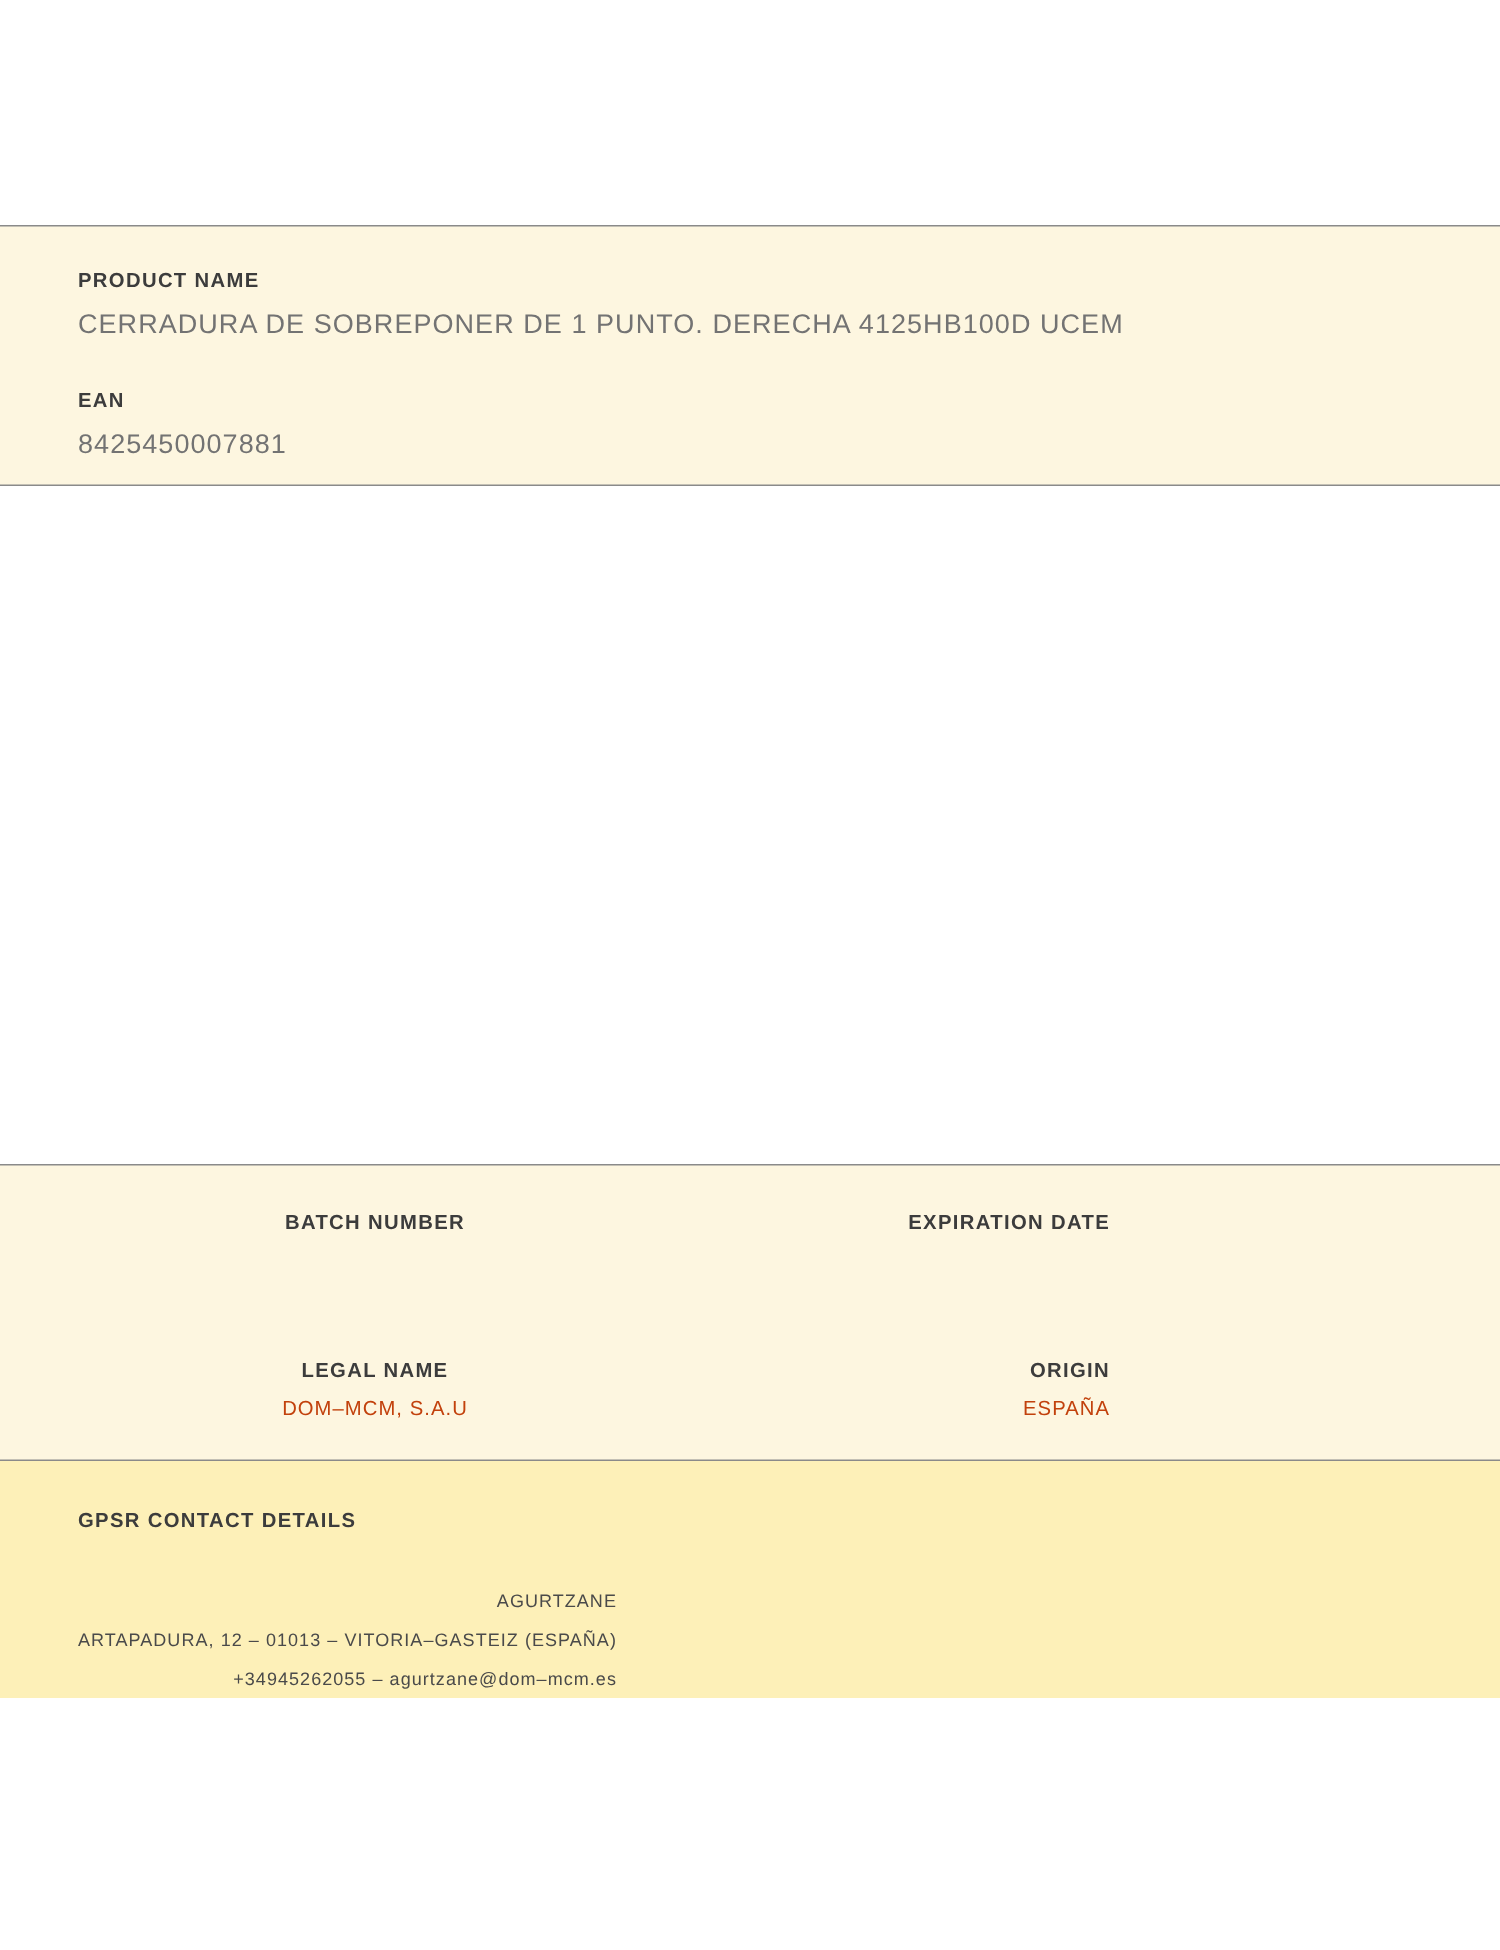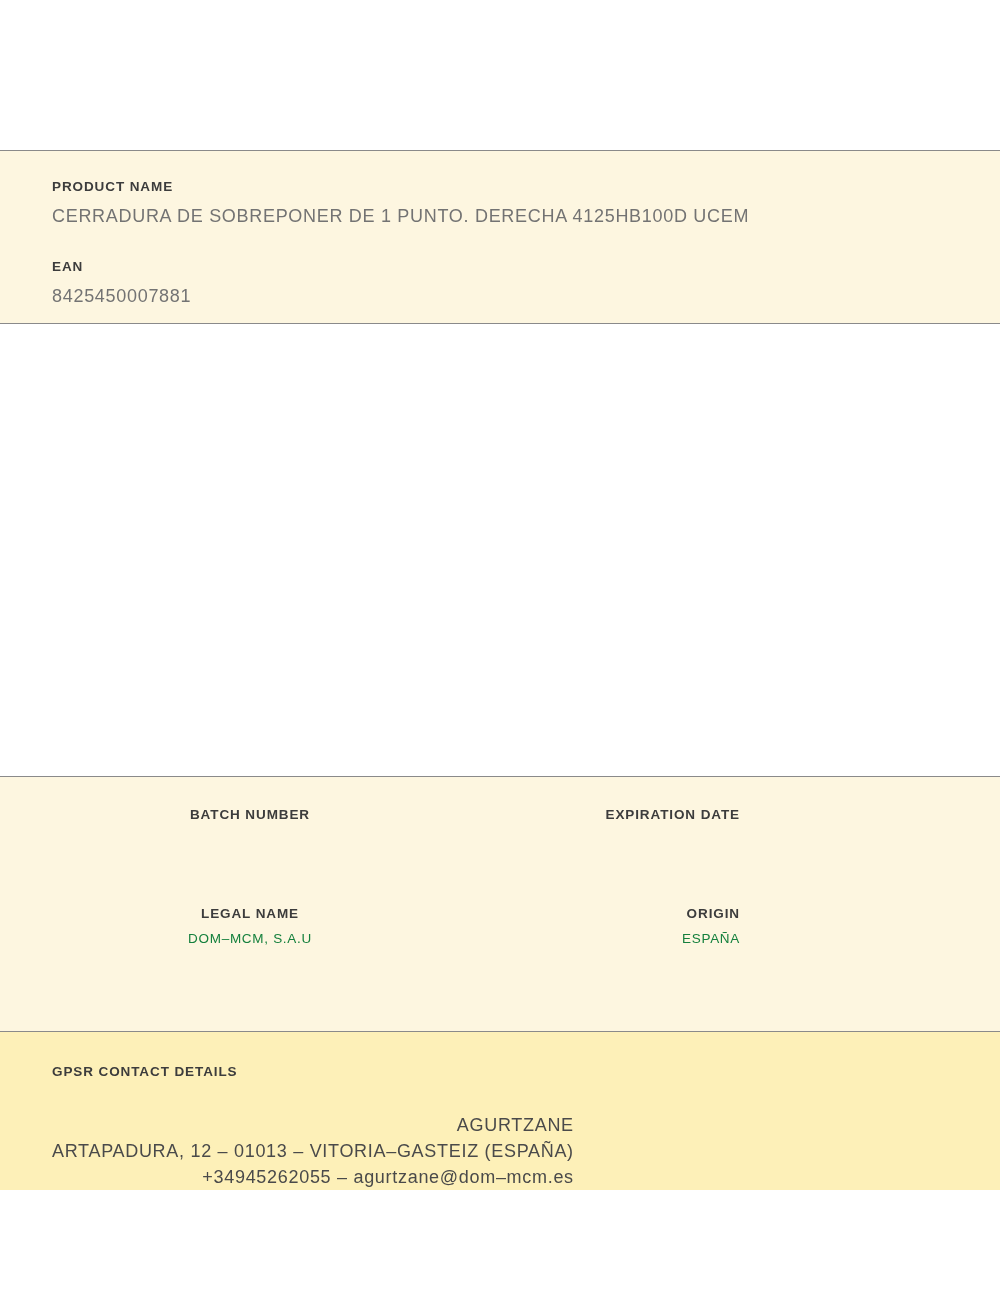--- a/index.html
+++ b/index.html
@@ -63,21 +63,21 @@
     background: #ffffff;
     height: 452px;
   }
 
   
   .batch-block {
     background: #fdf6e0;
     border-top: 1px solid #8a8a8a;
     border-bottom: 1px solid #8a8a8a;
     box-sizing: border-box;
-    height: 256px;
+    height: 198px;
     padding: 30px 0 0 0;
   }
 
   .two-col {
     display: flex;
     width: 100%;
   }
   .col {
     flex: 0 0 50%;
     box-sizing: border-box;
@@ -90,21 +90,21 @@
     font-size: 13.5px;
     font-weight: bold;
     letter-spacing: 0.9px;
     color: #3c3c3c;
     margin: 0 0 10px 0;
     white-space: nowrap;
   }
   .cell-value {
     font-size: 13.5px;
     letter-spacing: 0.7px;
-    color: #15803d;
+    color: #c2410c;
     margin: 0;
     min-height: 16px;
     white-space: nowrap;
   }
 
   .row-spacer { height: 58px; }
 
   
   .gpsr-block {
     background: #fdf0b8;
@@ -122,21 +122,21 @@
     font-weight: bold;
     letter-spacing: 0.9px;
     color: #3c3c3c;
     margin: 0;
     padding-top: 2px;
     white-space: nowrap;
   }
 
   .gpsr-lines {
     text-align: right;
-    font-size: 18px;
+    font-size: 12px;
     letter-spacing: 0.7px;
     color: #4a4a4a;
     line-height: 26px;
   }
   .gpsr-lines div { margin: 0; }
 
   
   .bottom-blank {
     background: #ffffff;
     height: 152px;

